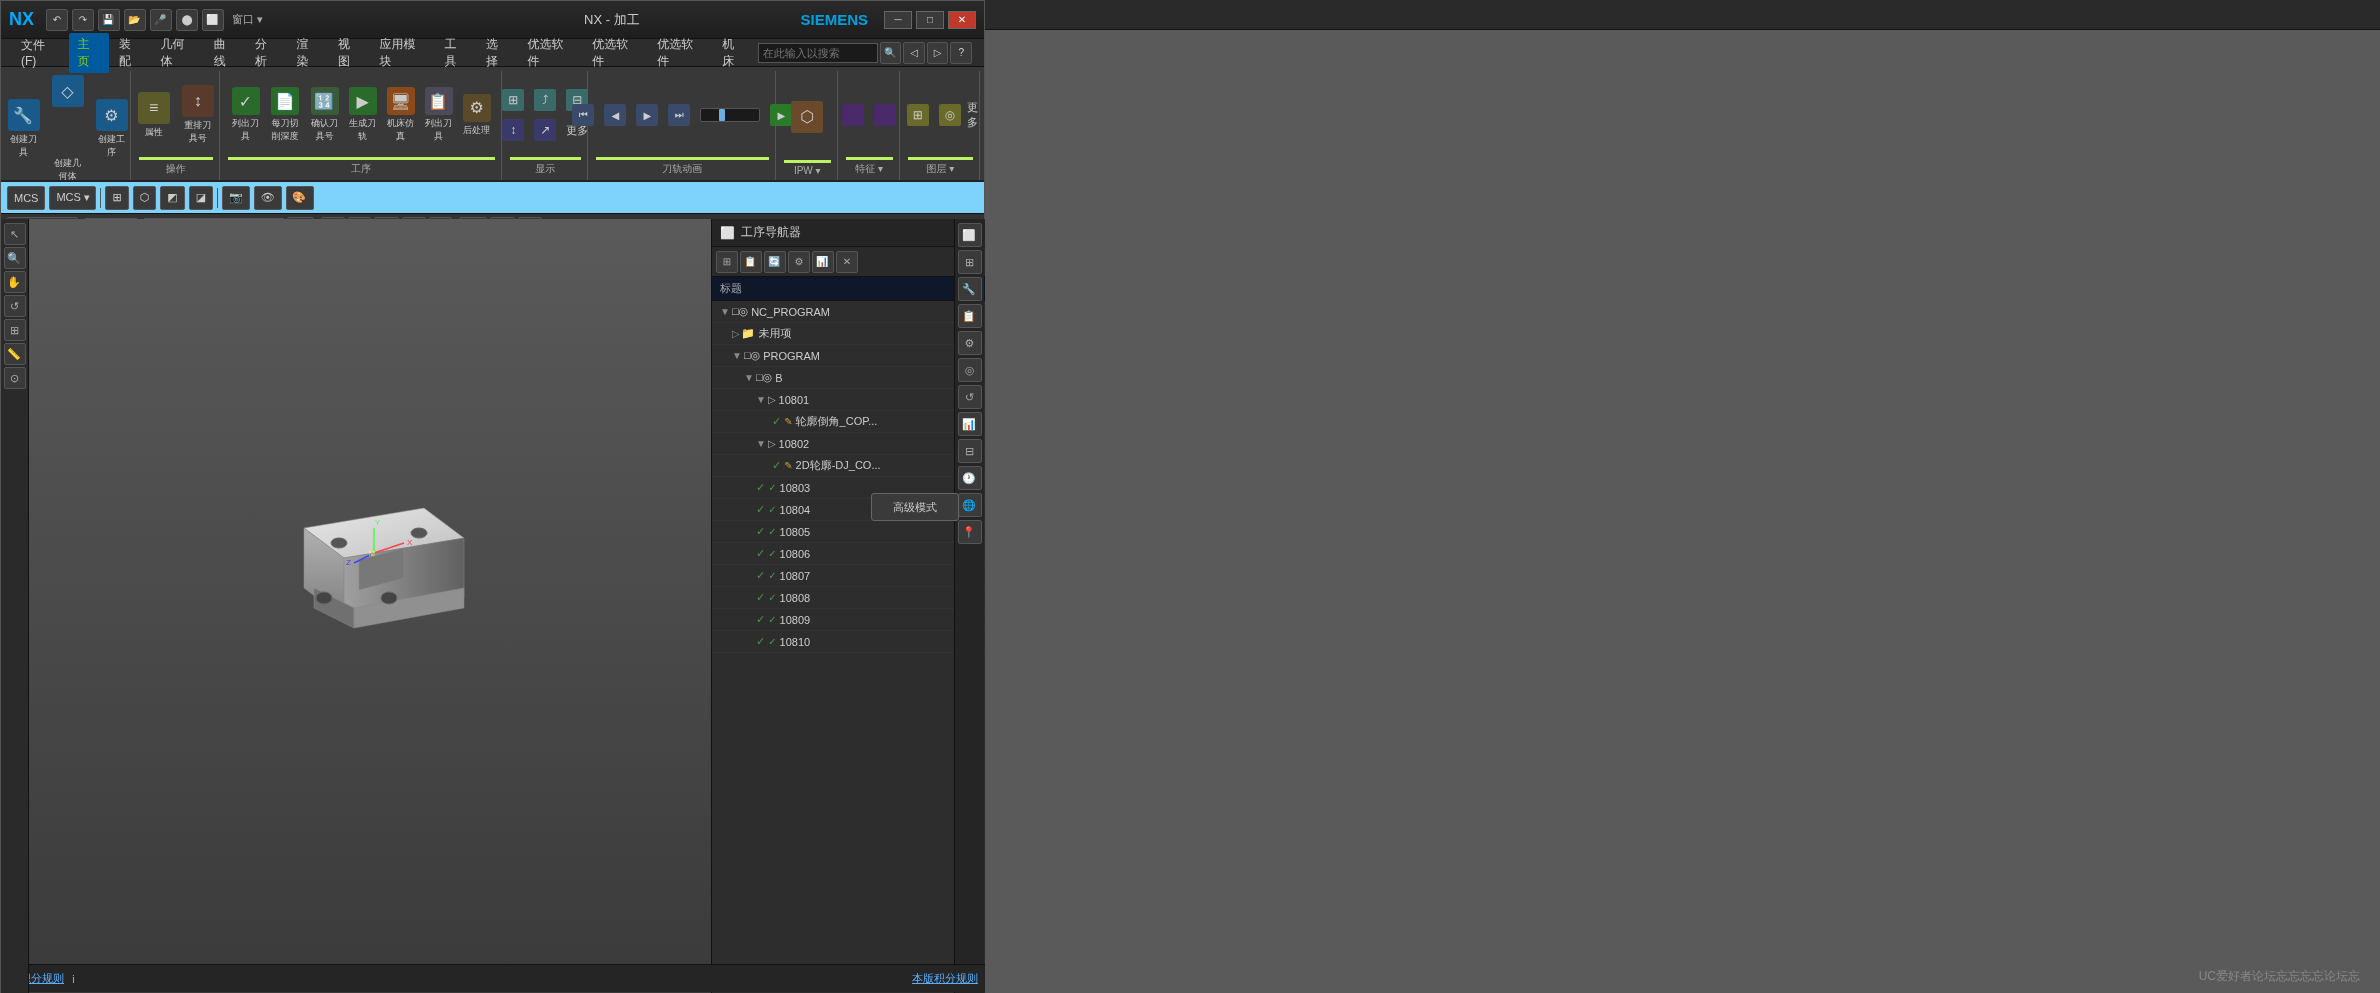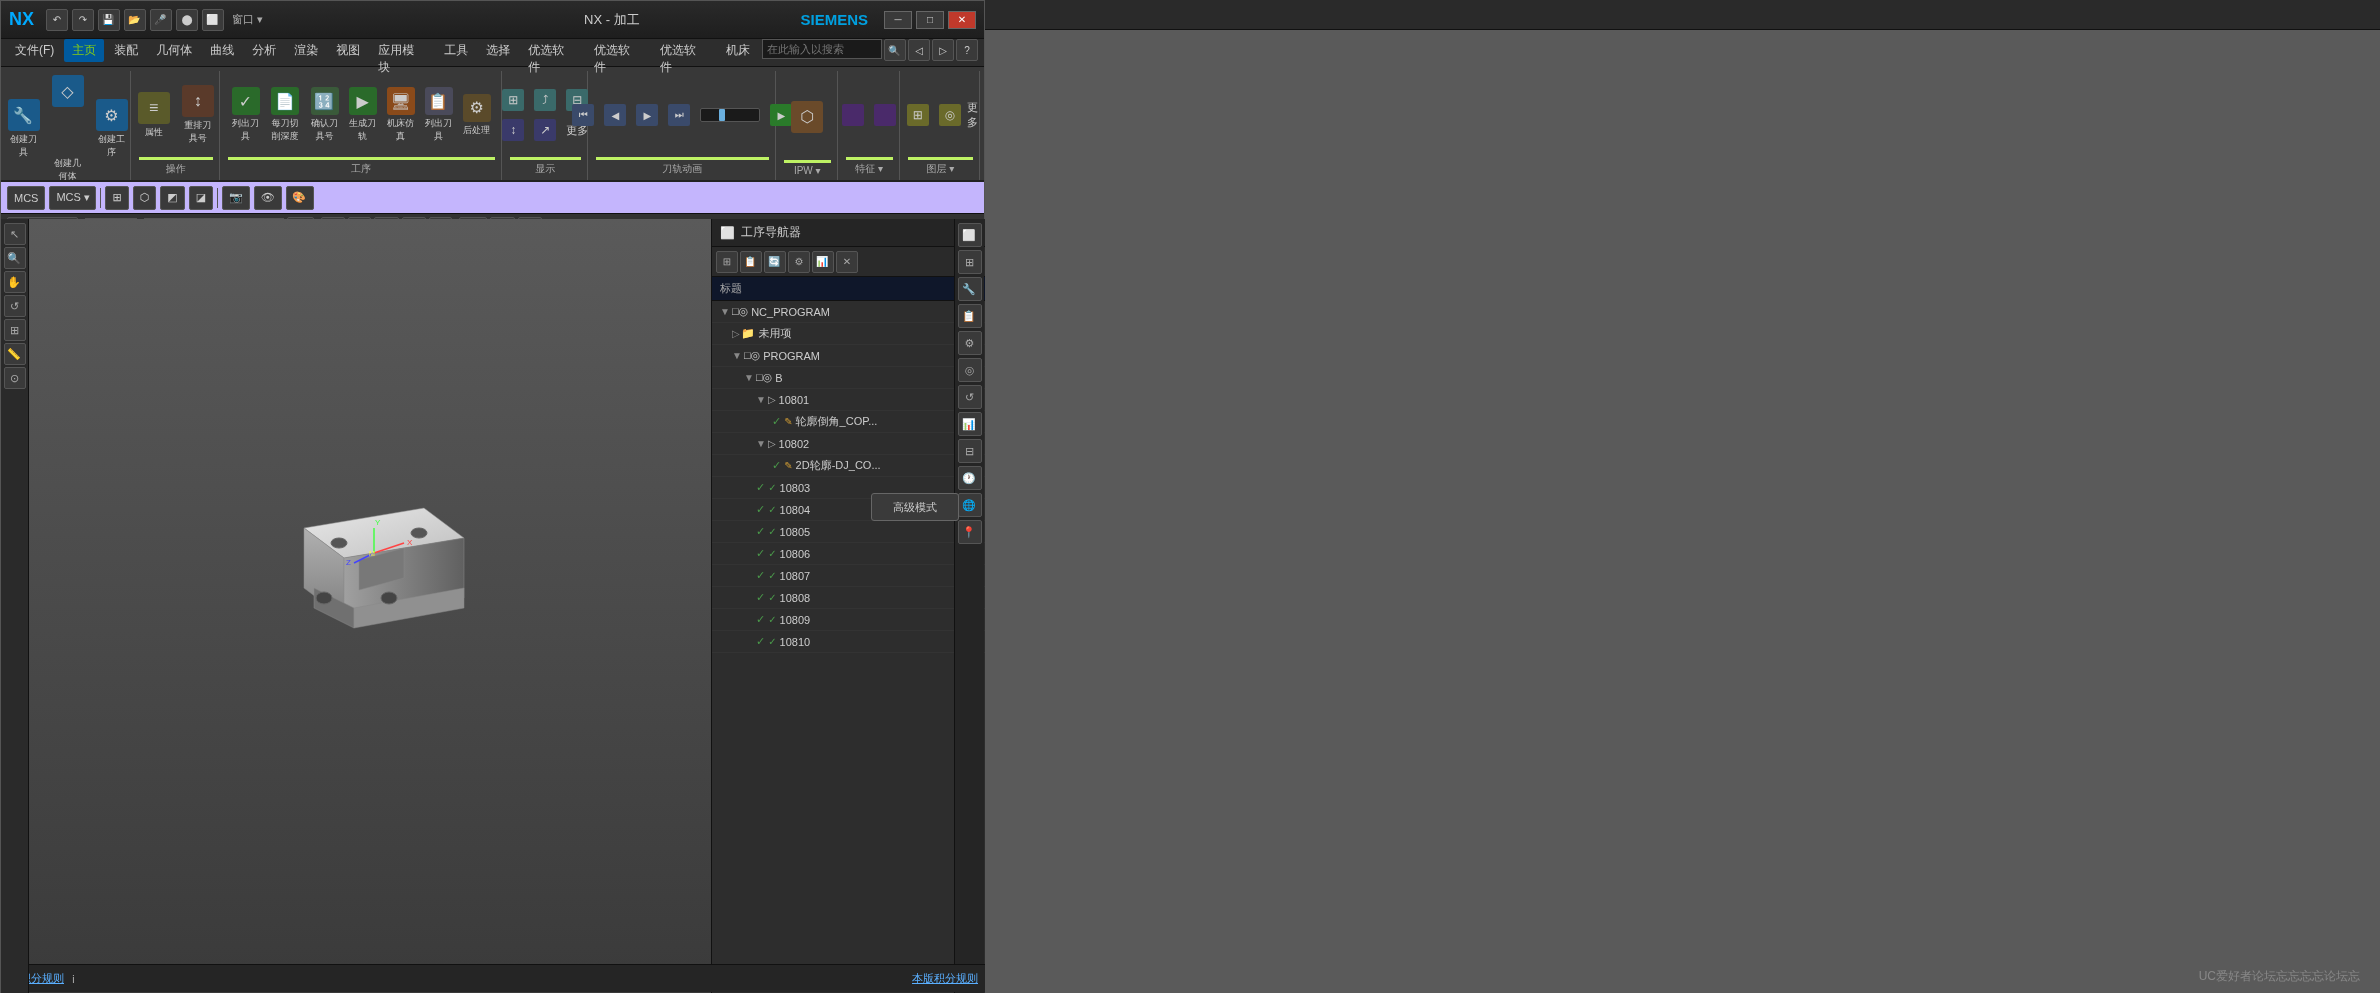--- a/index.html
+++ b/index.html
@@ -79,22 +79,22 @@
       font-size: 10px;
       color: #ccc;
     }
     .nx-win-btn.close { background: #c0392b; color: white; }
 
     
     .nx-menubar {
       height: 28px;
       background: #2d2d2d;
       display: flex;
-      align-items: flex-start;
-      padding: 0 6px;
+      align-items: center;
+      padding: 0 12px;
       border-bottom: 1px solid #111;
       gap: 2px;
     }
     .menu-item {
       padding: 3px 8px;
       cursor: pointer;
       border-radius: 2px;
       font-size: 12px;
       color: #ccc;
     }
@@ -148,21 +148,21 @@
       display: flex; align-items: center; justify-content: center;
       font-size: 16px;
     }
     .ribbon-icon.blue { background: #1a5a8a; }
     .ribbon-icon.green { background: #2a6a2a; }
     .ribbon-icon.orange { background: #8a4a1a; }
 
     
     .nx-toolbar2 {
       height: 32px;
-      background: #c4b5fd;
+      background: #7dd3fc;
       display: flex;
       align-items: center;
       padding: 0 6px;
       gap: 4px;
       border-bottom: 1px solid #111;
     }
     .toolbar2-btn {
       height: 24px;
       padding: 0 6px;
       background: #3a3a3a;

